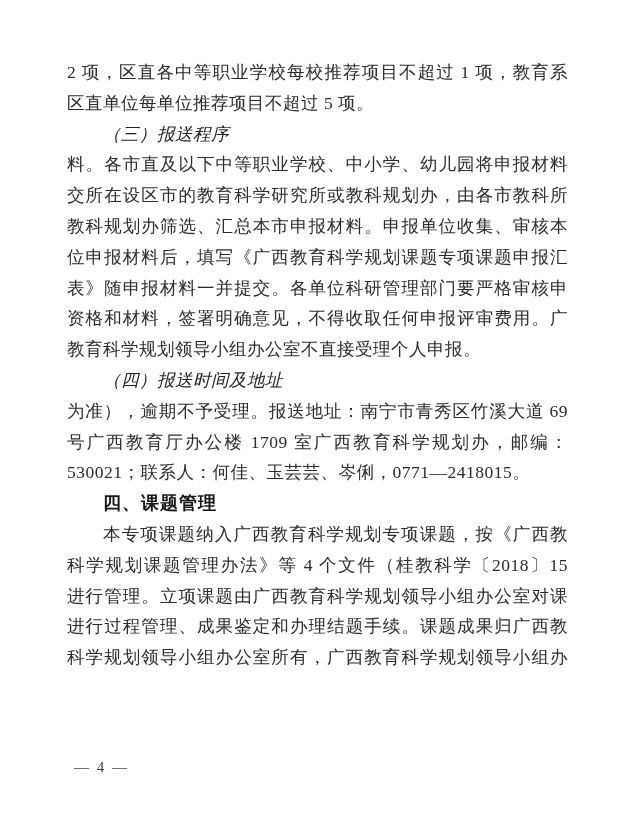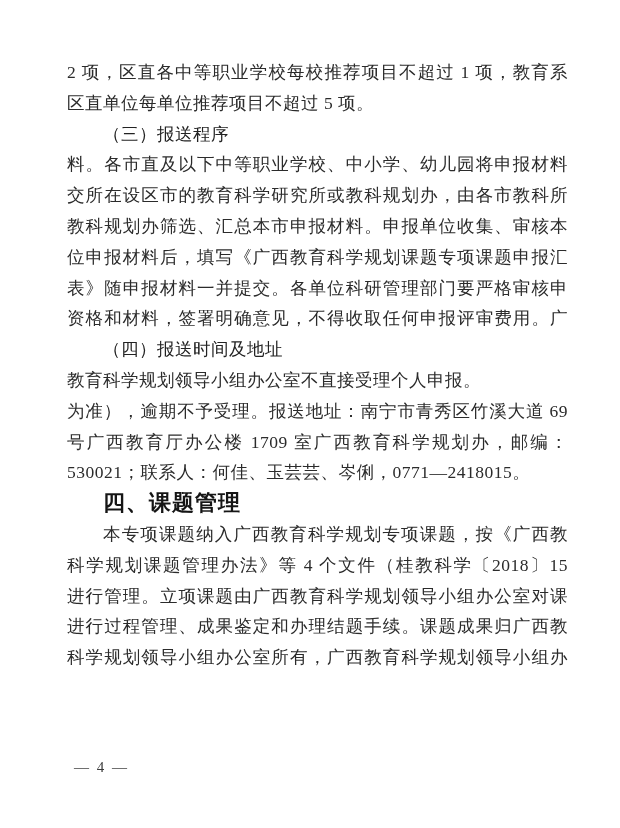--- a/index.html
+++ b/index.html
@@ -37,30 +37,31 @@
     text-justify: inter-character;
     overflow: hidden;
   }
   .line.justify {
     text-align-last: justify;
   }
   .line.indent {
     text-indent: 36px;
   }
   .line.heading-kai {
+    font-style: italic;
     color: #222222;
     font-weight: 500;
   }
   .line.heading-hei {
     font-family: "Liberation Sans", "DejaVu Sans", sans-serif;
     font-weight: 700;
     font-style: normal;
     color: #151515;
     letter-spacing: 1px;
-    font-size: 22px;
+    font-size: 18px;
   }
   .footer-pagenum {
     position: absolute;
     left: 74px;
     top: 759px;
     font-size: 15px;
     color: #3c3c3c;
     letter-spacing: 2px;
     font-family: "Liberation Serif", "DejaVu Serif", serif;
   }
@@ -72,22 +73,22 @@
   <div class="doc-body">
       <div class="line body justify">2 项，区直各中等职业学校每校推荐项目不超过 1 项，教育系统</div>
       <div class="line body">区直单位每单位推荐项目不超过 5 项。</div>
       <div class="line heading-kai indent">（三）报送程序</div>
       <div class="line body justify">料。各市直及以下中等职业学校、中小学、幼儿园将申报材料递</div>
       <div class="line body justify">交所在设区市的教育科学研究所或教科规划办，由各市教科所或</div>
       <div class="line body justify">教科规划办筛选、汇总本市申报材料。申报单位收集、审核本单</div>
       <div class="line body justify">位申报材料后，填写《广西教育科学规划课题专项课题申报汇总</div>
       <div class="line body justify">表》随申报材料一并提交。各单位科研管理部门要严格审核申报</div>
       <div class="line body justify">资格和材料，签署明确意见，不得收取任何申报评审费用。广西</div>
+      <div class="line body">教育科学规划领导小组办公室不直接受理个人申报。</div>
       <div class="line heading-kai indent">（四）报送时间及地址</div>
-      <div class="line body">教育科学规划领导小组办公室不直接受理个人申报。</div>
       <div class="line body justify">为准），逾期不予受理。报送地址：南宁市青秀区竹溪大道 69</div>
       <div class="line body justify">号广西教育厅办公楼 1709 室广西教育科学规划办，邮编：</div>
       <div class="line body">530021；联系人：何佳、玉芸芸、岑俐，0771—2418015。</div>
       <div class="line heading-hei indent">四、课题管理</div>
       <div class="line body indent justify">本专项课题纳入广西教育科学规划专项课题，按《广西教育</div>
       <div class="line body justify">科学规划课题管理办法》等 4 个文件（桂教科学〔2018〕15 号）</div>
       <div class="line body justify">进行管理。立项课题由广西教育科学规划领导小组办公室对课题</div>
       <div class="line body justify">进行过程管理、成果鉴定和办理结题手续。课题成果归广西教育</div>
       <div class="line body justify">科学规划领导小组办公室所有，广西教育科学规划领导小组办公</div>
     </div>

